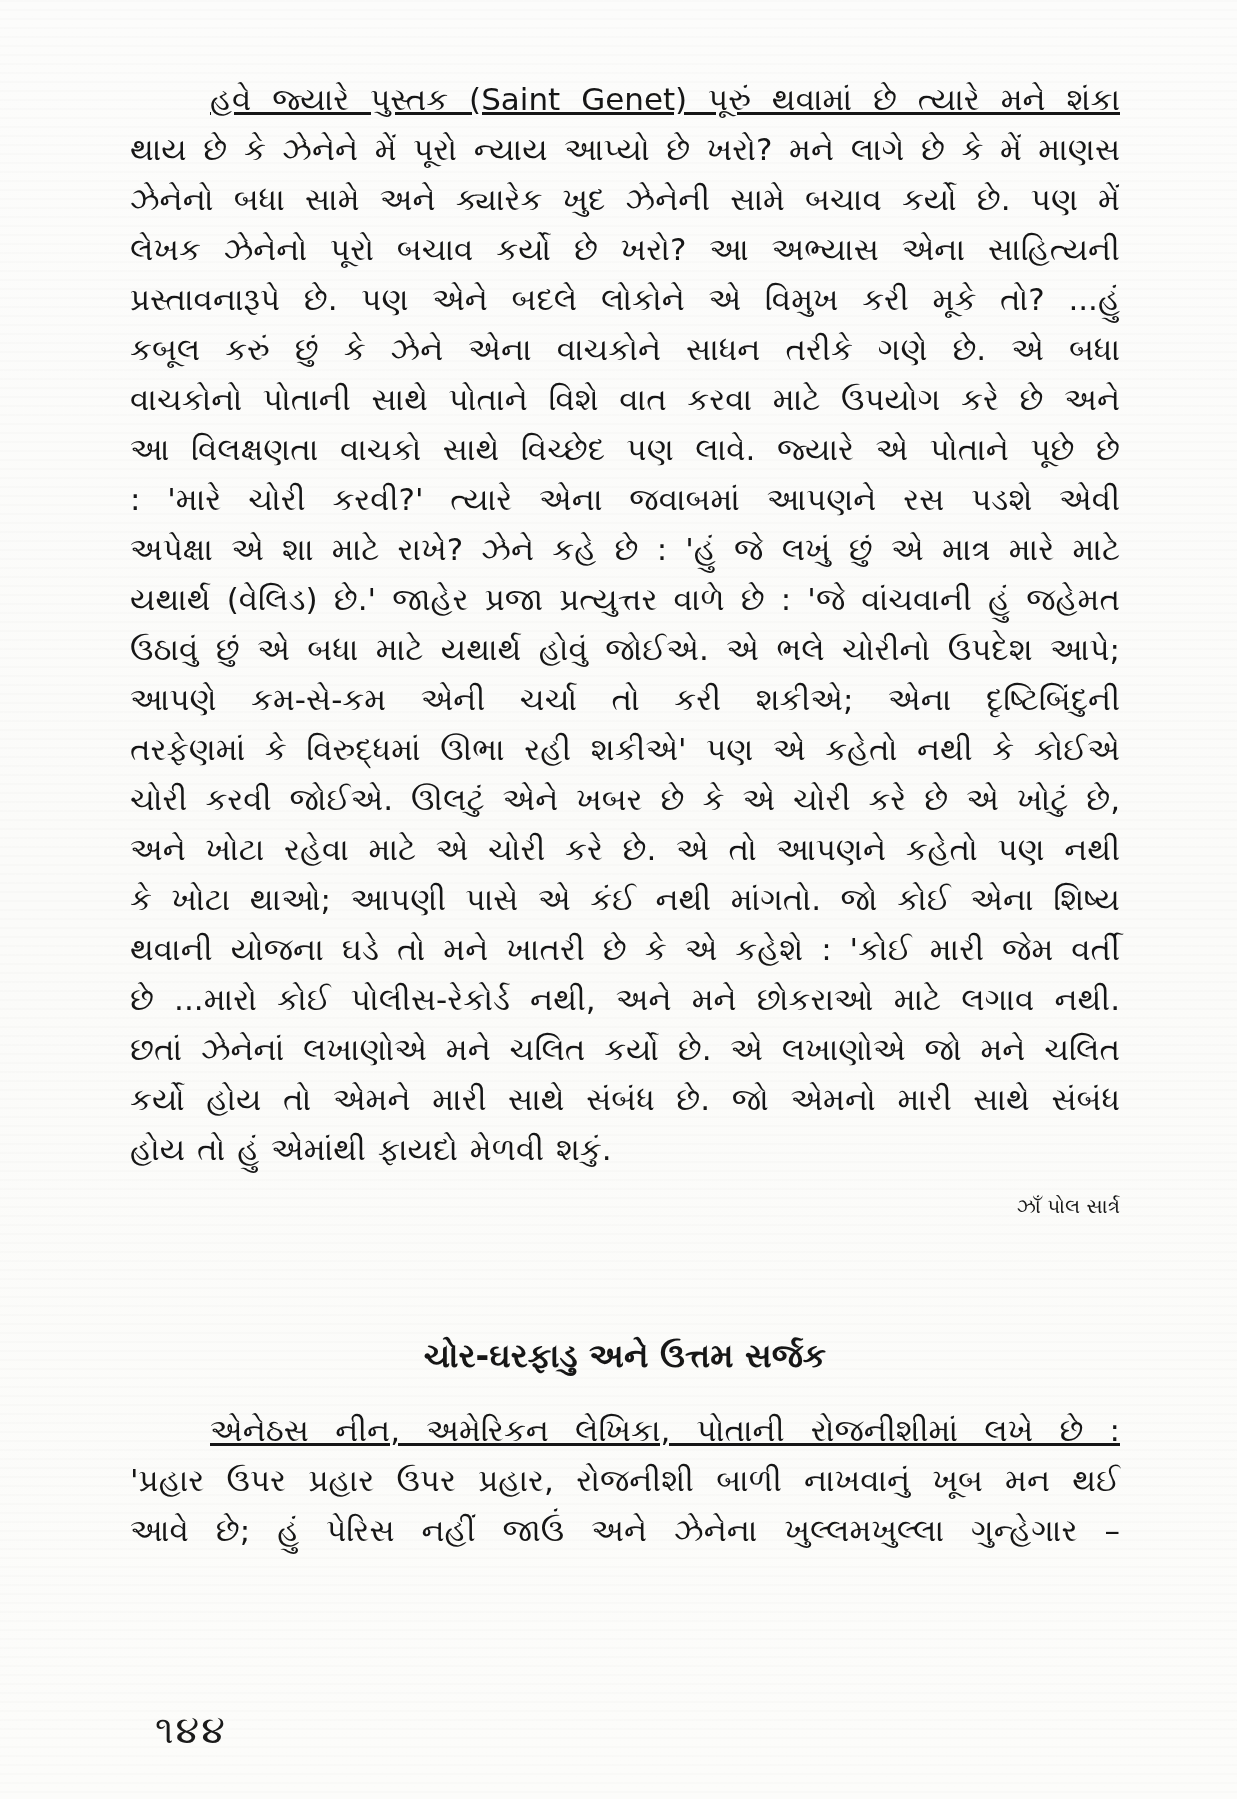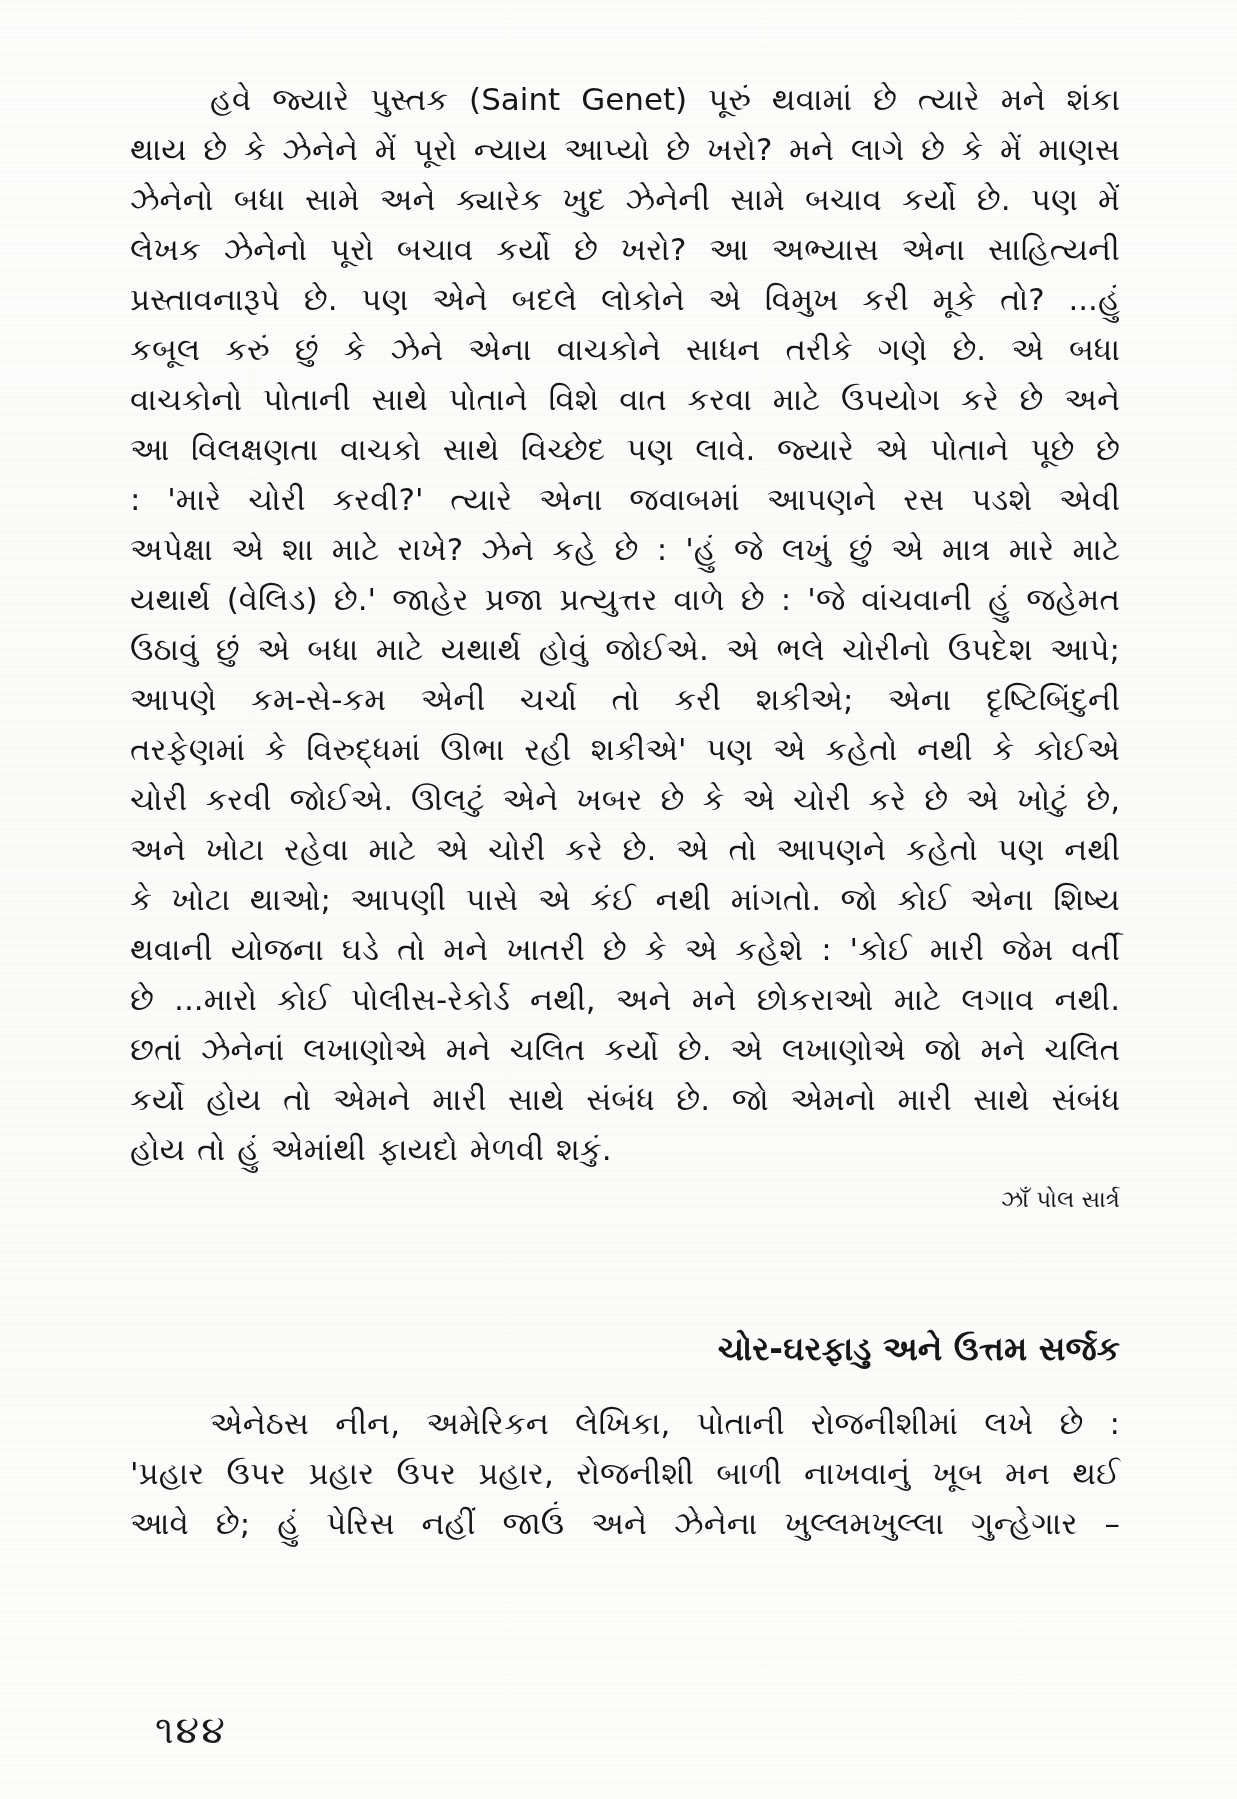--- a/index.html
+++ b/index.html
@@ -30,37 +30,37 @@
   .paragraph {
     font-size: 31px;
     line-height: 50px;
   }
   .line {
     text-align: justify;
     text-align-last: justify;
     word-spacing: 2px;
     white-space: nowrap;
   }
-  .line.first { text-indent: 80px; }
+  .line.first { text-indent: 80px; text-decoration: underline; }
   .paragraph.soft-last .line.last {
     text-align-last: left;
     white-space: normal;
   }
   .attribution {
-    font-size: 23px;
+    font-size: 20px;
     line-height: 50px;
     text-align: right;
-    margin-top: 0px;
+    margin-top: 7px;
   }
   .heading {
     margin: 100px 0 0 0;
     font-size: 33px;
     line-height: 50px;
     font-weight: bold;
-    text-align: right;
+    text-align: center;
   }
   .paragraph.second { margin-top: 24px; }
   .page-number {
     position: absolute;
     left: 155px;
     top: 1708px;
     font-size: 38px;
     letter-spacing: 2px;
     color: #1a1a1a;
   }

